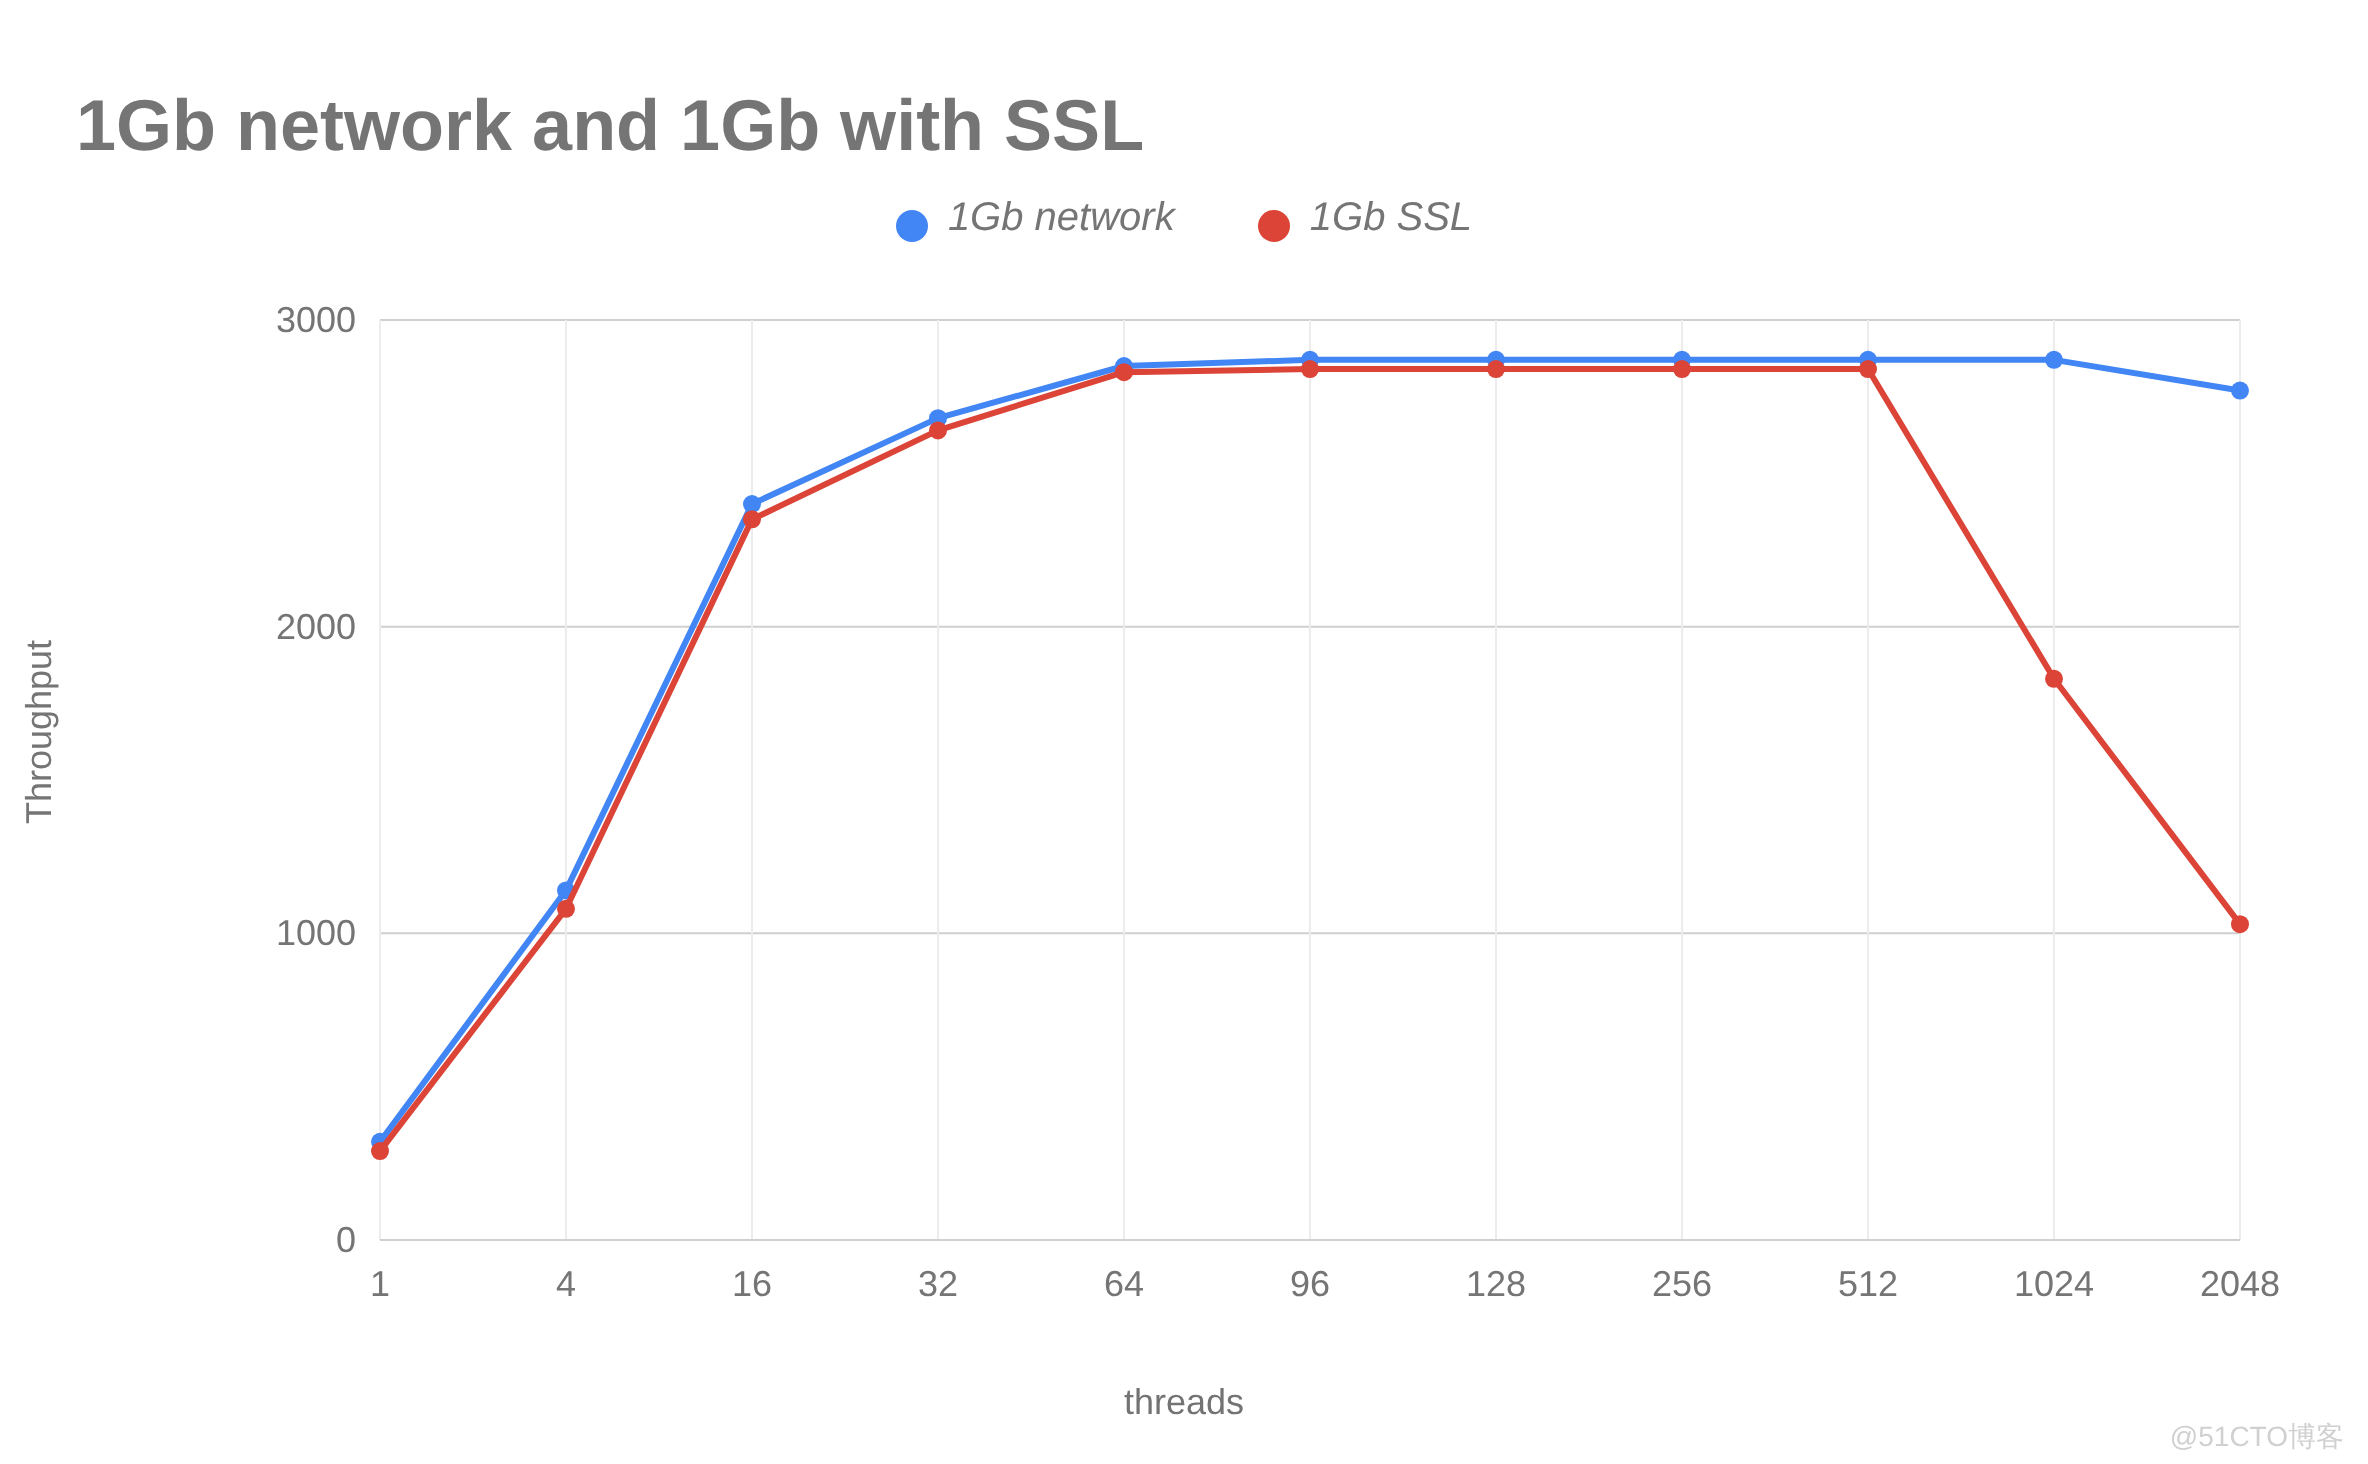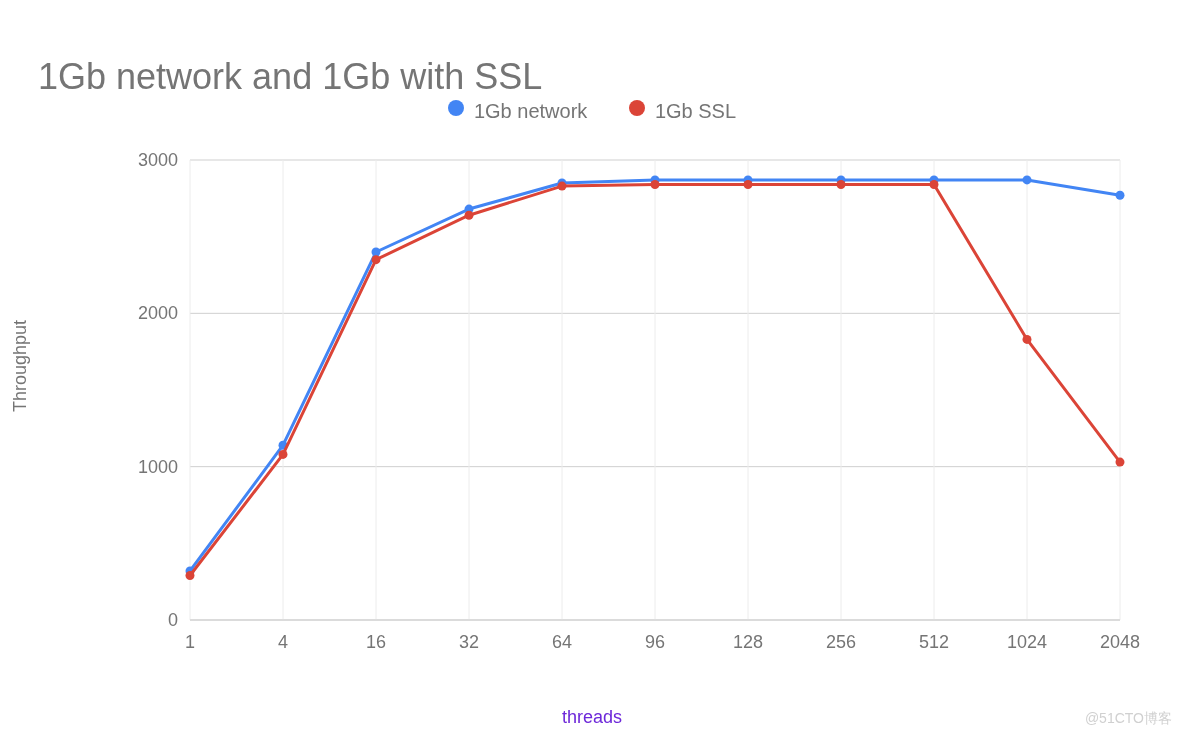--- a/index.html
+++ b/index.html
@@ -8,38 +8,39 @@
     width: 1184px;
     height: 732px;
     background: #ffffff;
     font-family: Arial, 'Helvetica Neue', Helvetica, sans-serif;
     position: relative;
     overflow: hidden;
   }
   .title {
     position: absolute;
     left: 38px;
-    top: 56px;
+    top: 42px;
     font-size: 36px;
     color: #757575;
-    font-weight: 400;
+    font-weight: 700;
   }
   .legend {
     position: absolute;
     top: 98px;
     left: 0;
     width: 100%;
     text-align: center;
     font-size: 20px;
     color: #757575;
   }
   .legend-item {
     display: inline-flex;
-    align-items: flex-start;
+    align-items: flex-end;
     margin: 0 18px;
+    font-style: italic;
   }
   .legend-dot {
     width: 16px;
     height: 16px;
     border-radius: 50%;
     display: inline-block;
     margin-right: 10px;
   }
   .plot {
     position: absolute;
@@ -53,24 +54,24 @@
     left: 20px;
     top: 50%;
     transform: translate(-50%, -50%) rotate(-90deg);
     font-size: 18px;
     color: #757575;
     white-space: nowrap;
   }
   .axis-x-label {
     position: absolute;
     left: 50%;
-    bottom: 4px;
+    bottom: 20px;
     transform: translateX(-50%);
     font-size: 18px;
-    color: #6d28d9;
+    color: #737373;
   }
   .watermark {
     position: absolute;
     right: 12px;
     bottom: 4px;
     font-size: 14px;
     color: #d0d0d0;
   }
 </style>
 </head>

